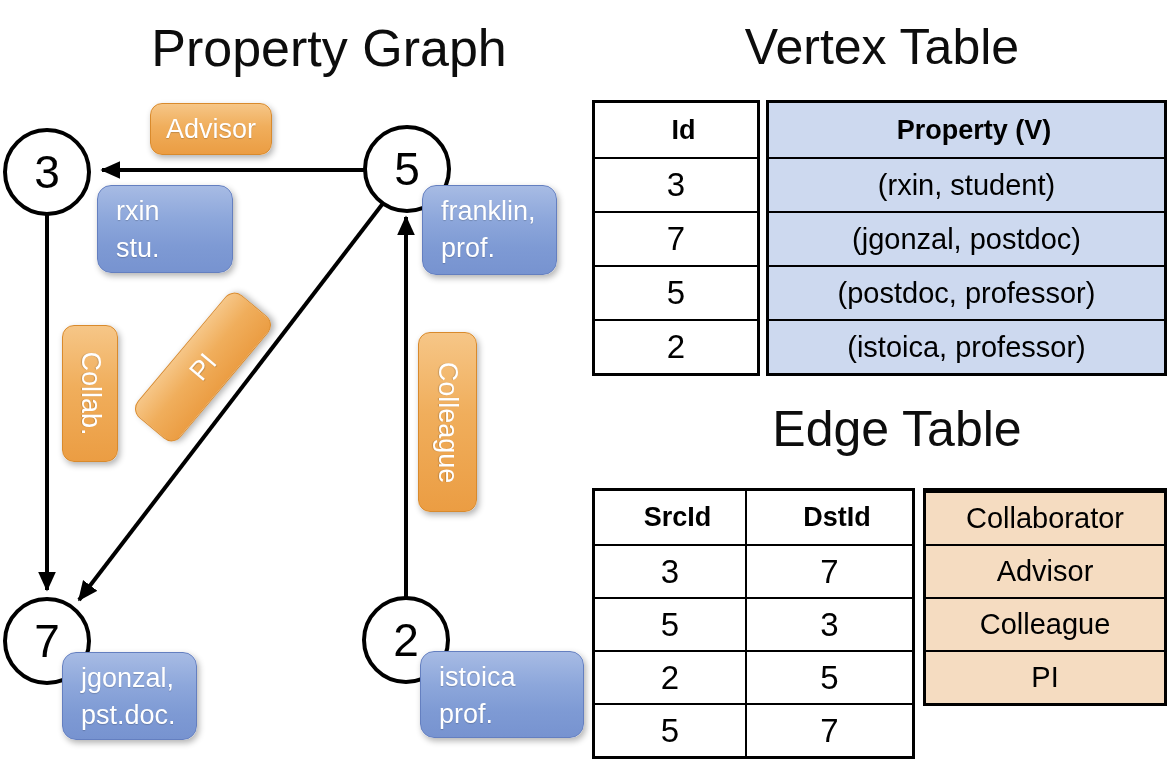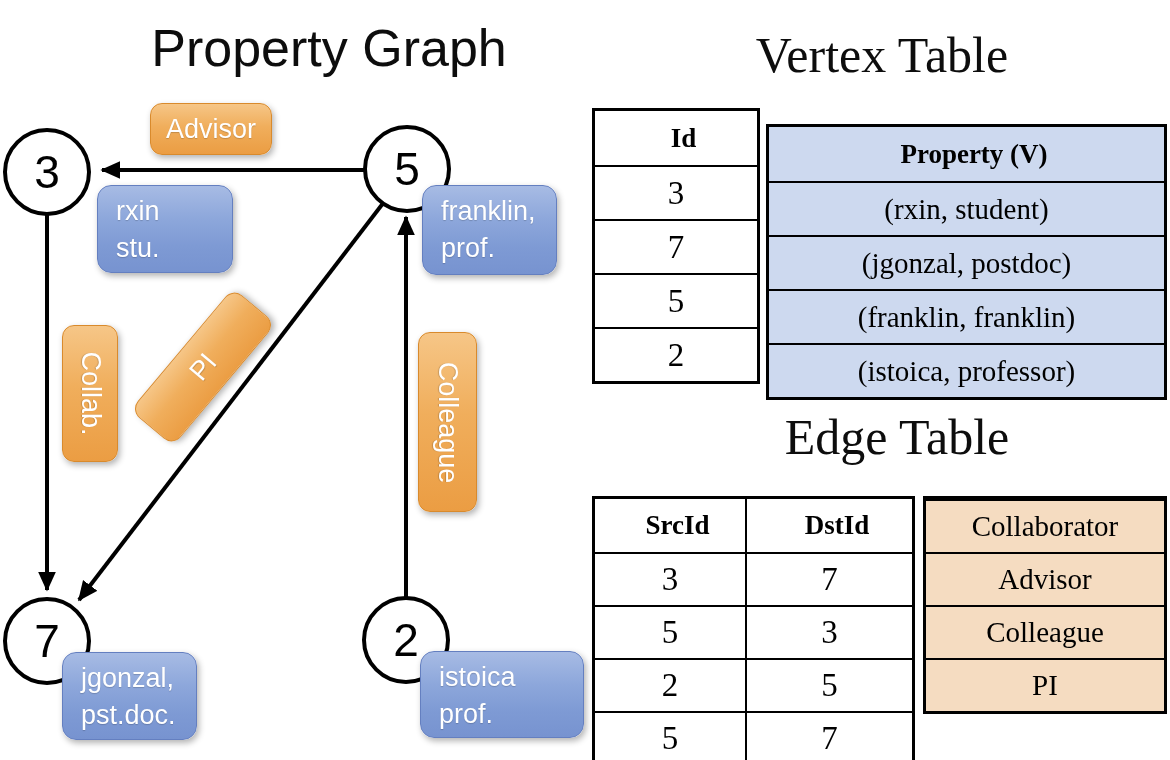--- a/index.html
+++ b/index.html
@@ -2,21 +2,21 @@
 <html><head>
 <meta charset="utf-8">
 <style>
   html,body{margin:0;padding:0;background:#fff;}
   #canvas{
     position:relative;width:1170px;height:760px;background:#ffffff;overflow:hidden;
     font-family:"Liberation Sans",sans-serif;color:#000;
   }
   
   #graph-pane{position:absolute;left:0;top:0;width:585px;height:760px;}
-  #table-pane{position:absolute;left:585px;top:8px;width:585px;height:706px;font-family:Liberation Serif, serif;}
+  #table-pane{position:absolute;left:585px;top:0;width:585px;height:706px;}
 
   
   .big-title{
     position:absolute;text-align:center;font-size:52px;font-weight:300;
     letter-spacing:0px;color:#0d0d0d;white-space:nowrap;padding-left:44px;
   }
   #graph-title{left:0;top:18px;width:570px;}
   #vertex-title{left:3px;top:18px;width:500px;font-size:50px;}
   #edge-title{left:18px;top:400px;width:500px;font-size:50px;}
 
@@ -73,21 +73,21 @@
     box-sizing:border-box;display:flex;align-items:center;justify-content:center;
     border-top:2px solid #000;font-weight:300;white-space:nowrap;
   }
   .cell.no-top{border-top:none;padding-left:15px;}
   .vcell{height:54px;}
   .ecell{height:53px;}
   .cell.th{font-weight:700;font-size:27px;}
   .cell.num{font-size:33px;}
   .cell.prop{font-size:29px;}
   #vt-id-col{left:7px;top:100px;width:168px;}
-  #vt-prop-col{left:181px;top:100px;width:401px;margin-top:16px;}
+  #vt-prop-col{left:181px;top:100px;width:401px;}
   #et-left{left:7px;top:488px;width:323px;display:grid;grid-template-columns:150px 1fr;}
   #et-left .c2{border-left:2px solid #000;}
   #et-prop-col{left:338px;top:488px;width:244px;}
 </style>
 </head>
 <body>
 
 <div id="canvas">
 
   <div id="graph-pane">
@@ -151,21 +151,21 @@
       <div class="cell num vcell">3</div>
       <div class="cell num vcell">7</div>
       <div class="cell num vcell">5</div>
       <div class="cell num vcell">2</div>
     </div>
 
     <div id="vt-prop-col" class="tcol prop-v">
       <div class="cell th vcell no-top">Property (V)</div>
       <div class="cell prop vcell">(rxin, student)</div>
       <div class="cell prop vcell">(jgonzal, postdoc)</div>
-      <div class="cell prop vcell">(franklin, franklin)</div>
+      <div class="cell prop vcell">(postdoc, professor)</div>
       <div class="cell prop vcell">(istoica, professor)</div>
     </div>
 
     <div id="edge-title" class="big-title">Edge Table</div>
 
     <div id="et-left" class="tcol">
       <div class="cell th ecell no-top c1">SrcId</div>
       <div class="cell th ecell no-top c2">DstId</div>
 
       <div class="cell num ecell c1">3</div>

